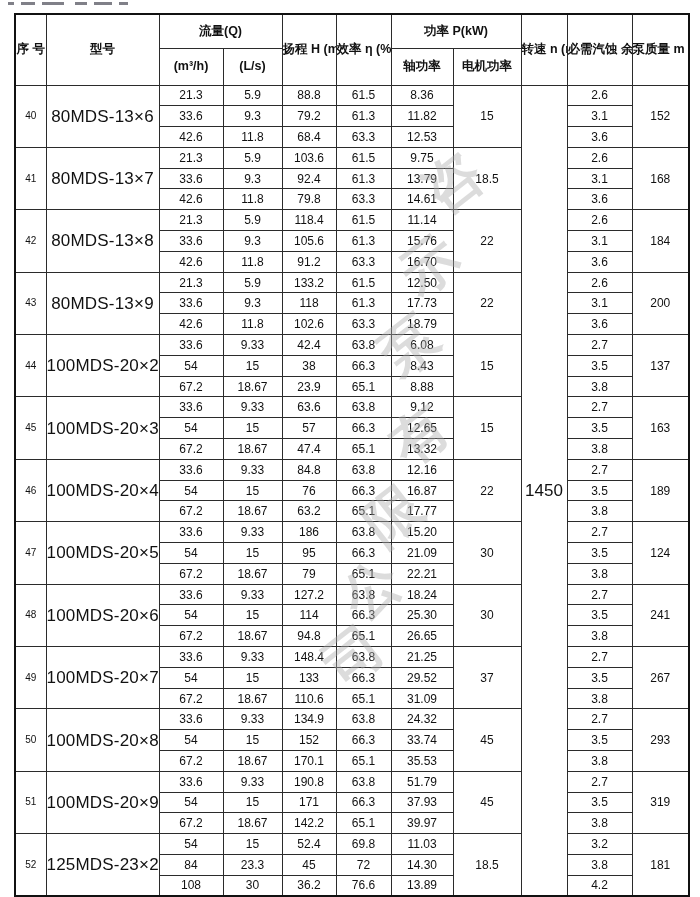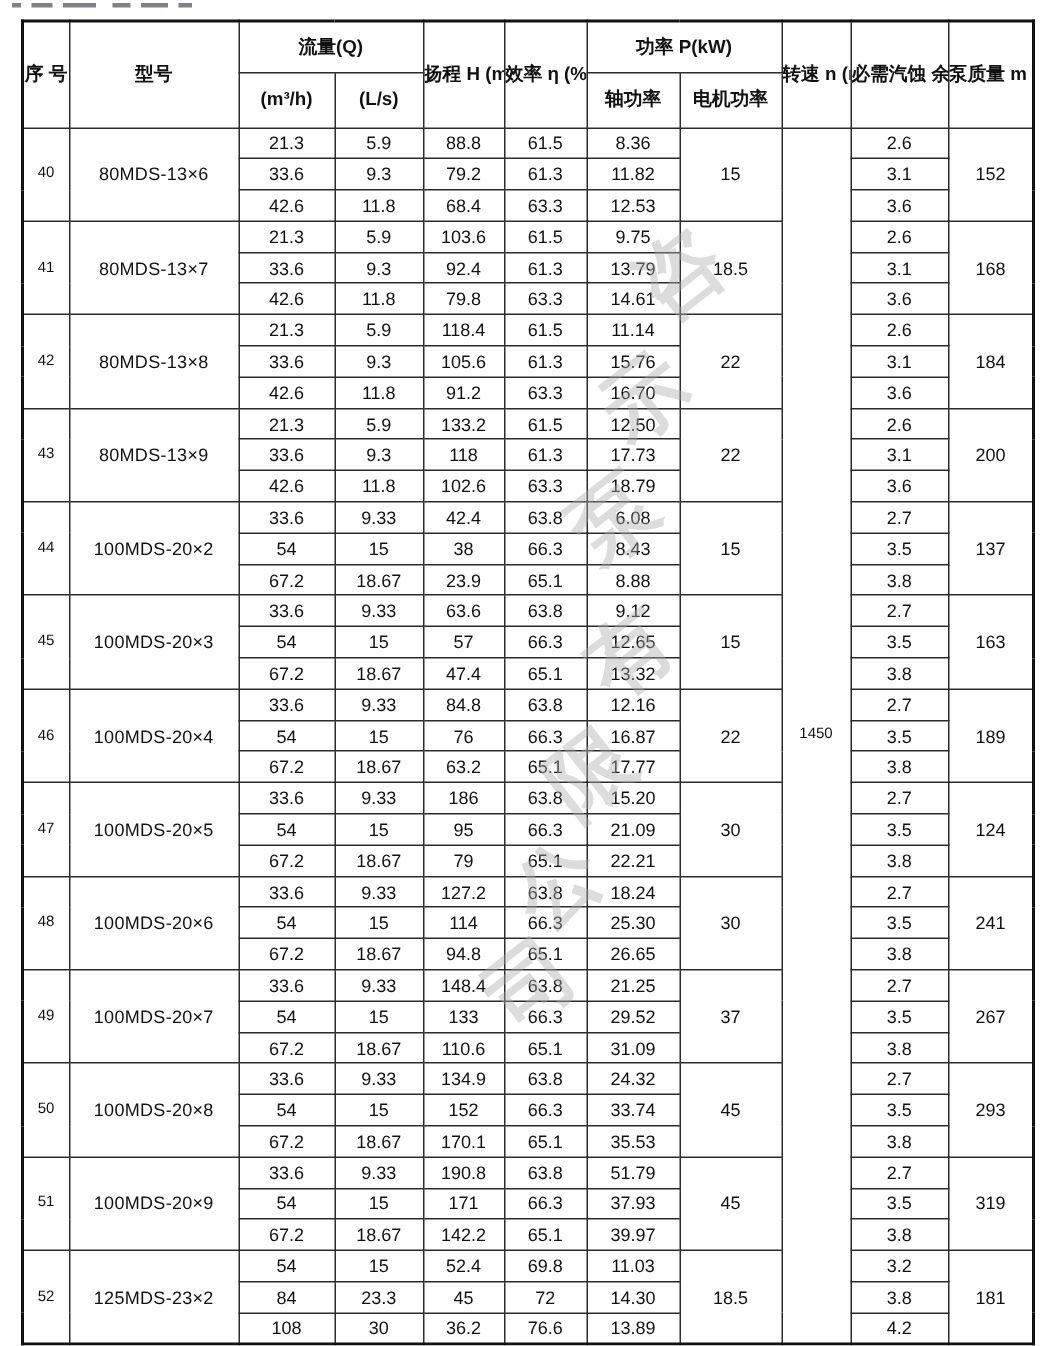--- a/index.html
+++ b/index.html
@@ -53,23 +53,23 @@
     font-weight: 700;
     font-size: 12.5px;
     line-height: 1.18;
     white-space: pre-line;
   }
   thead tr.h1 { height: 34px; }
   thead tr.h2 { height: 37px; }
 
   tbody tr { height: 20.8px; }
   tbody td { font-size: 12px; line-height: 1; }
-  td.c-model { font-size: 12px; letter-spacing: 0.2px; margin-top: 15px; }
+  td.c-model { font-size: 17px; letter-spacing: 0.2px; margin-top: 15px; }
   td.c-no { font-size: 10px; }
-  td.c-speed { font-size: 10px; }
+  td.c-speed { font-size: 17px; }
 </style>
 </head>
 <body>
 
 <div class="page">
 
   <div class="remnant">
     <span class="w1"></span><span class="w2"></span><span class="w3"></span>
     <span class="w4"></span><span class="w5"></span><span class="w6"></span>
   </div>

